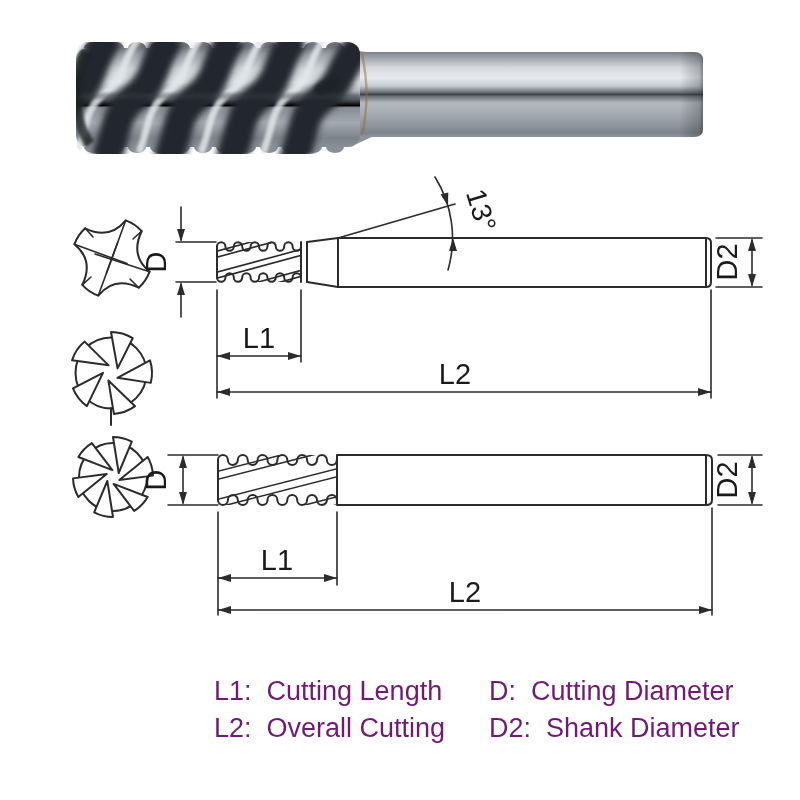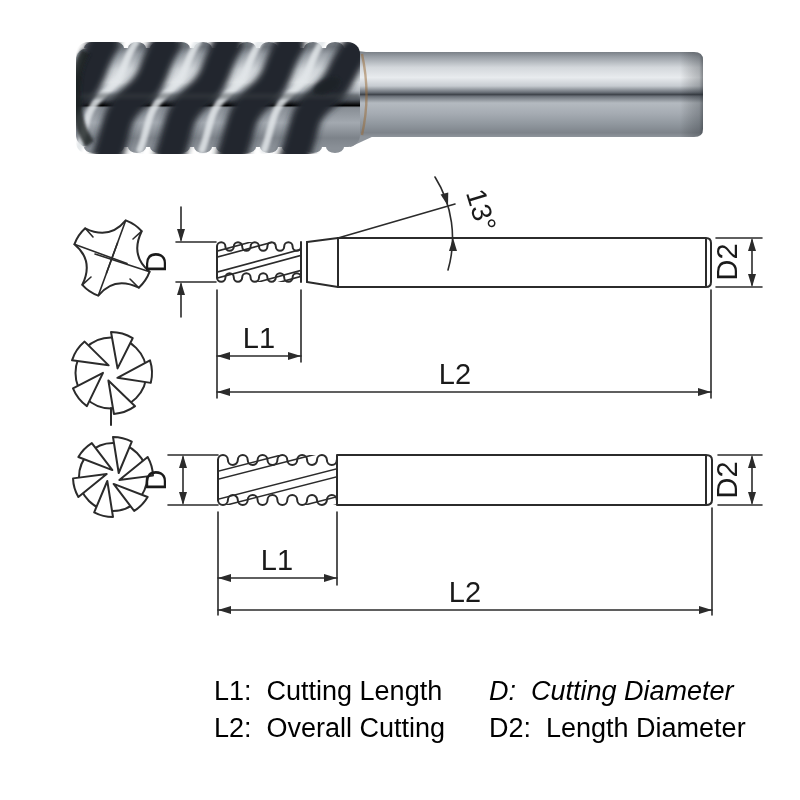--- a/index.html
+++ b/index.html
@@ -5,21 +5,21 @@
   html,body{margin:0;padding:0;background:#fff;}
   #page{position:relative;width:800px;height:800px;background:#ffffff;overflow:hidden;
         font-family:"Liberation Sans",sans-serif;}
   svg{position:absolute;left:0;top:0;}
   .ln{stroke:#2b2b2b;stroke-width:2;fill:none;stroke-linecap:round;stroke-linejoin:round;}
   .thin{stroke:#2b2b2b;stroke-width:1.6;fill:none;stroke-linecap:round;}
   .fw{fill:#ffffff;stroke:#2b2b2b;stroke-width:2;stroke-linejoin:round;}
   .ar{fill:#2b2b2b;stroke:none;}
   .dimtxt{font-family:"Liberation Sans",sans-serif;font-size:29px;fill:#1a1a1a;}
   .angtxt{font-family:"Liberation Sans",sans-serif;font-size:28px;fill:#1a1a1a;}
-  .lg{position:absolute;font-size:27px;color:#000000;white-space:pre;line-height:1;}
+  .lg{position:absolute;font-size:27px;color:#701a75;white-space:pre;line-height:1;}
 </style>
 </head>
 <body>
 
 <div id="page">
 
 <svg width="800" height="800" viewBox="0 0 800 800">
   <defs>
     <linearGradient id="shankGrad" x1="0" y1="52" x2="0" y2="137" gradientUnits="userSpaceOnUse">
       <stop offset="0" stop-color="#7a8087"></stop>
@@ -255,18 +255,18 @@
       <path class="thin" d="M752,457 V503"></path>
       <use href="#arrow" transform="translate(752,455) rotate(-90)" class="ar"></use>
       <use href="#arrow" transform="translate(752,505) rotate(90)" class="ar"></use>
       <text class="dimtxt" transform="translate(737,480) rotate(-90)" text-anchor="middle">D2</text>
     </g>
   </g>
 </svg>
 
   <div>
     <div class="lg" style="left:214px;top:678px;">L1:  Cutting Length</div>
-    <div class="lg" style="left:489px;top:678px;font-style:italic;">D:  Cutting Diameter</div>
+    <div class="lg" style="left:489px;top:678px;">D:  Cutting Diameter</div>
     <div class="lg" style="left:214px;top:715px;">L2:  Overall Cutting</div>
-    <div class="lg" style="left:489px;top:715px;">D2:  Length Diameter</div>
+    <div class="lg" style="left:489px;top:715px;">D2:  Shank Diameter</div>
   </div>
 
 </div>
 
 </body></html>

